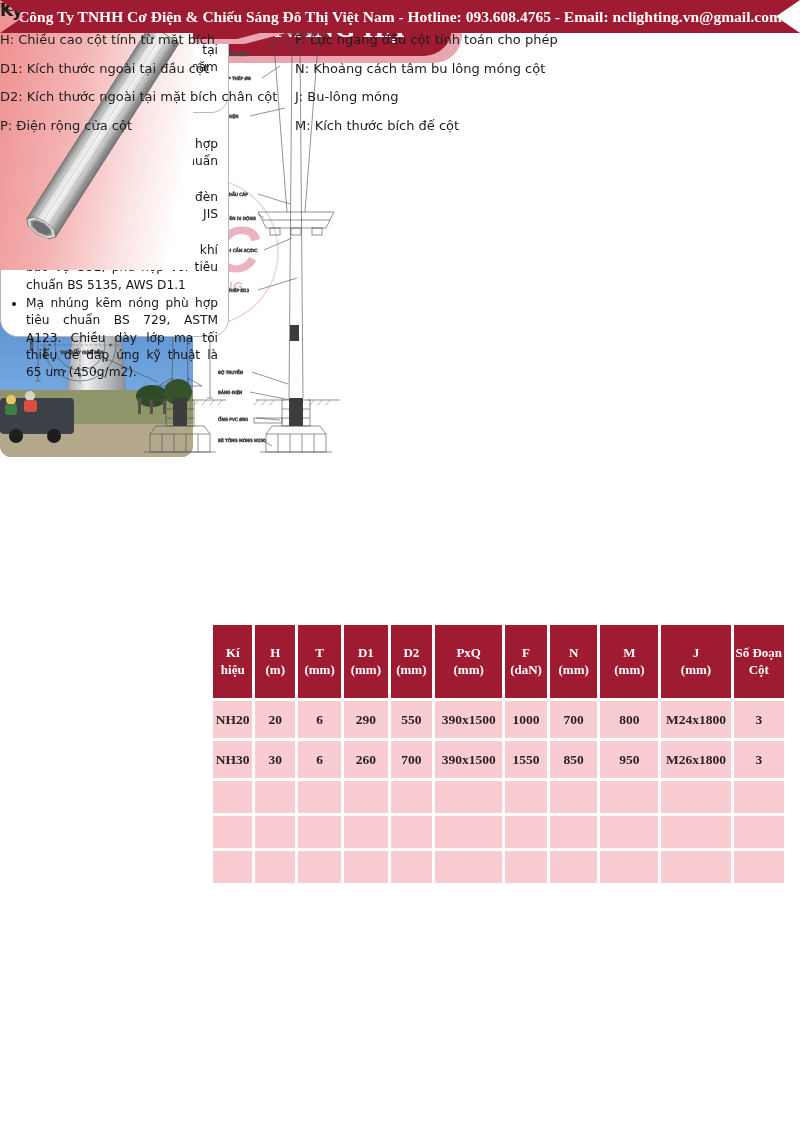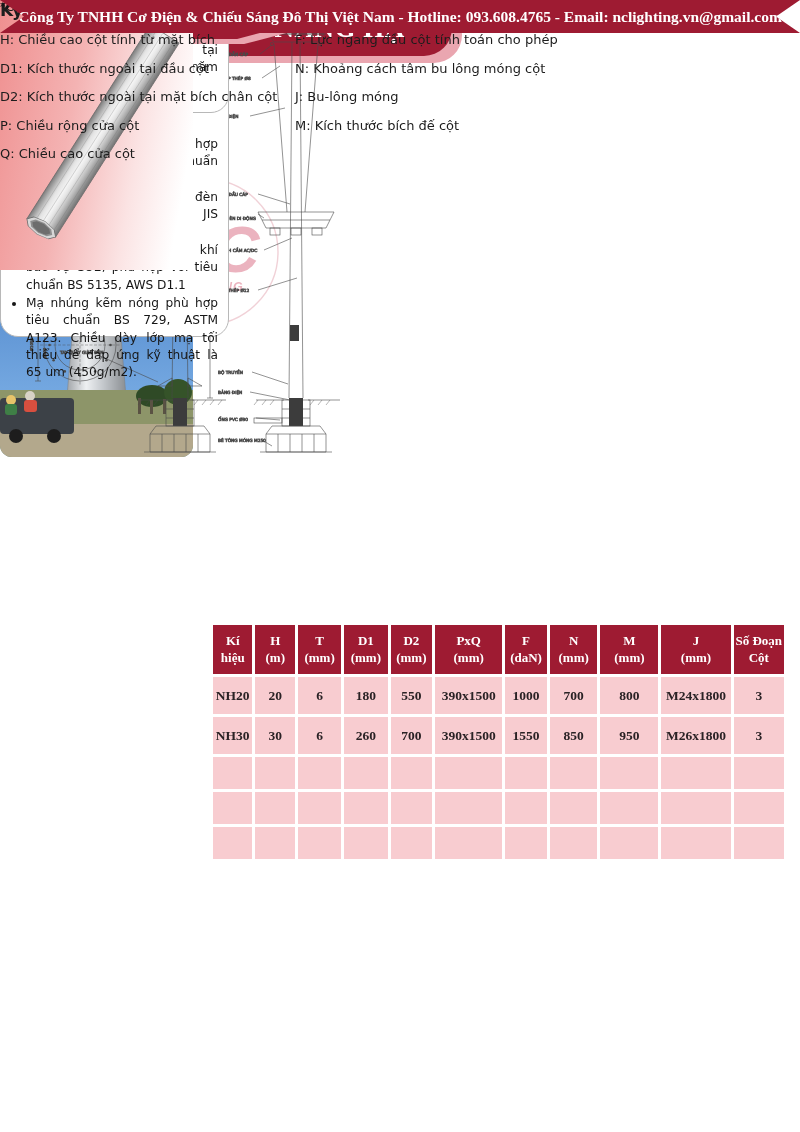--- a/index.html
+++ b/index.html
@@ -57,21 +57,21 @@
 
   
   .pole-render{left:12;top:618;width:193px;height:270px;
     background:linear-gradient(100deg,#ef8f8f 0%,#f4b3b3 38%,#fbe3e3 68%,#ffffff 90%);}
 
   
   .specs-table{position:absolute;left:210px;top:622px;width:577px;table-layout:fixed;
     border-collapse:separate;border-spacing:3px;
     font-family:"Liberation Serif",serif;font-weight:700;}
   .specs-table th{background:var(--red);color:#fff;font-size:13px;line-height:1.3;
-    height:49px;vertical-align:middle;font-weight:700;padding:0 1px;}
+    height:49px;vertical-align:middle;font-weight:700;padding:12px 1px;}
   .specs-table td{background:var(--cellpink);color:#2a2225;text-align:center;
     font-size:13.5px;height:35px;vertical-align:middle;}
   .specs-table tbody.blank td{height:30px;}
 
   
   .legend{left:210;top:893;width:582px;color:#1d1d1d;}
   .legend h3{margin:0 0 6px 0;font-size:17px;font-weight:700;}
   .legend .cols{display:flex;}
   .legend ul{list-style:none;margin:0;padding:0;}
   .legend ul.lcol{width:295px;}
@@ -486,21 +486,21 @@
           <div>Số Đoạn</div>
             <div>Cột</div>
         </th>
         </tr>
     </thead>
     <tbody>
         <tr>
         <td>NH20</td>
         <td>20</td>
         <td>6</td>
-        <td>180</td>
+        <td>290</td>
         <td>550</td>
         <td>390x1500</td>
         <td>1000</td>
         <td>700</td>
         <td>800</td>
         <td>M24x1800</td>
         <td>3</td>
       </tr>
         <tr>
         <td>NH30</td>
@@ -559,22 +559,21 @@
     </tbody>
   </table>
 
   <div class="abs legend">
     <h3>Ký Hiệu</h3>
     <div class="cols">
       <ul class="lcol">
           <li>H: Chiều cao cột tính từ mặt bích</li>
           <li>D1: Kích thước ngoài tại đầu cột</li>
           <li>D2: Kích thước ngoài tại mặt bích chân cột</li>
-          <li>P: Chiều rộng cửa cột</li>
-          <li>Q: Chiều cao cửa cột</li>
+          <li>P: Điện rộng cửa cột</li>
         </ul>
       <ul>
           <li>F: Lực ngang đầu cột tính toán cho phép</li>
           <li>N: Khoảng cách tâm bu lông móng cột</li>
           <li>J: Bu-lông móng</li>
           <li>M: Kích thước bích đế cột</li>
         </ul>
     </div>
   </div>
 

